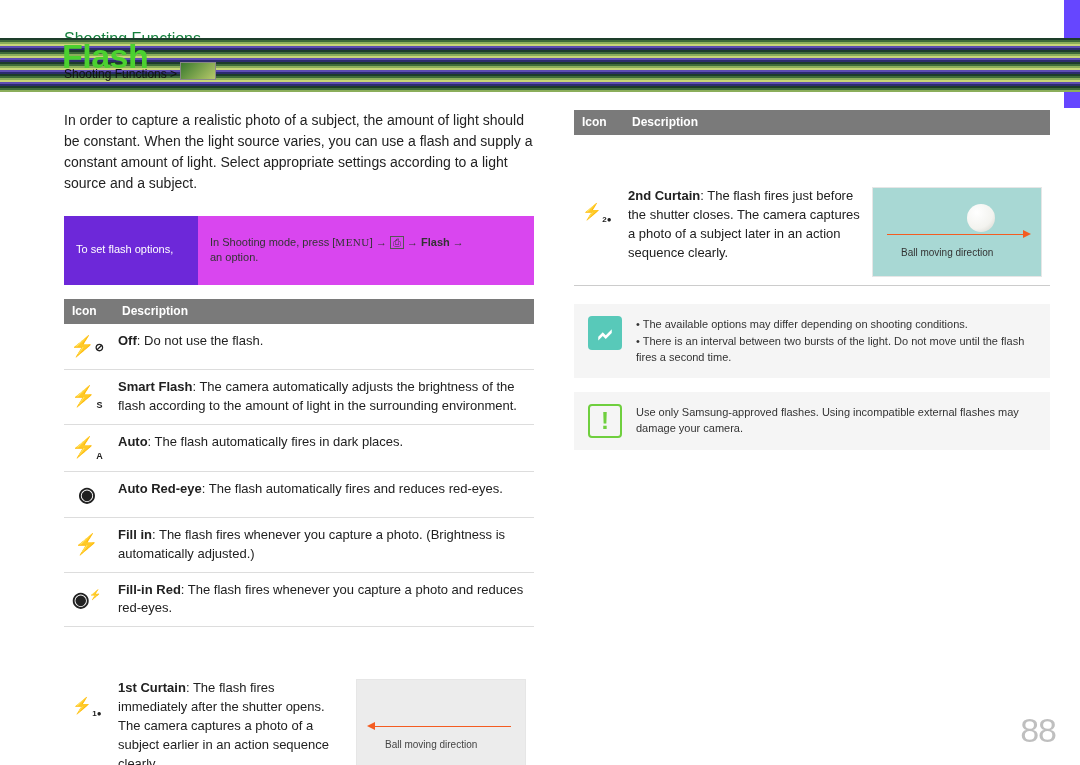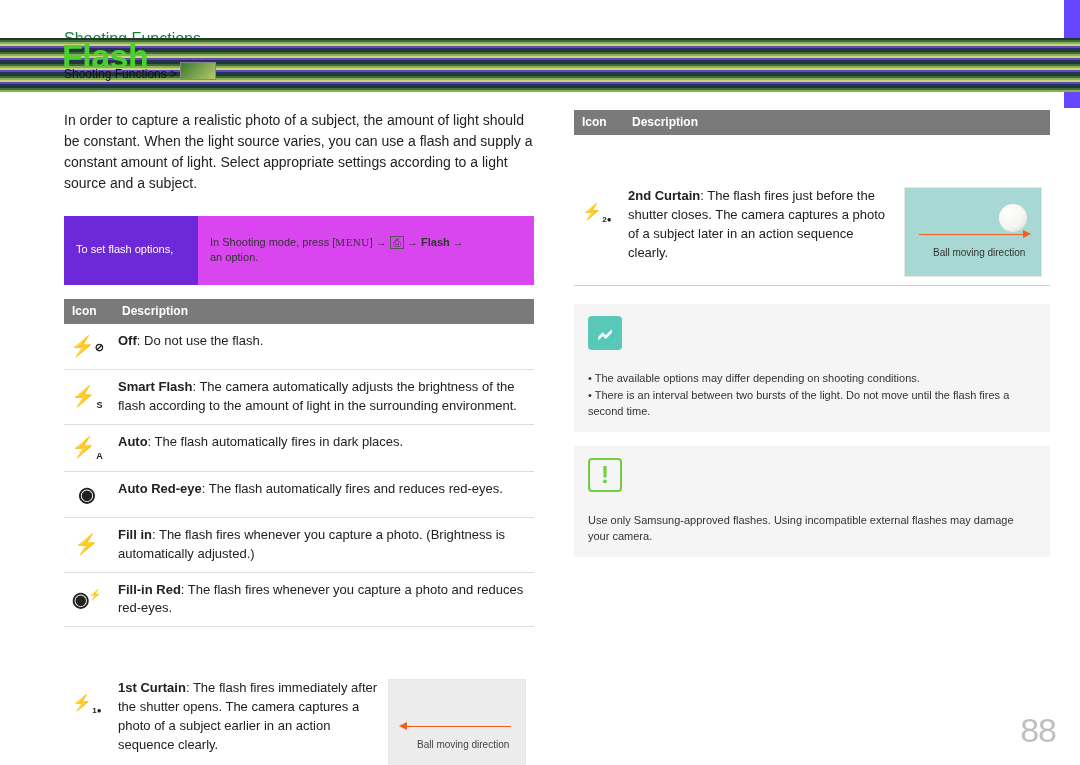--- a/index.html
+++ b/index.html
@@ -116,21 +116,21 @@
     vertical-align: middle;
     font-size: 20px;
     width: 50px;
     font-family: Arial, sans-serif;
     font-weight: 700;
   }
   table.desc tbody tr:last-child td { border-bottom: 1px solid #ccc; }
   .curtain-row { display: flex; gap: 10px; margin-top: 44px; }
   .curtain-text { flex: 1; }
   .curtain-img {
-    width: 138px; height: 90px;
+    width: 170px; height: 90px;
     background: #ececec;
     position: relative;
     border: 1px solid #e6e6e6;
   }
   .curtain-img .arrow-line {
     position: absolute;
     left: 14px; right: 14px; top: 46px;
     height: 0;
     border-top: 1.5px solid #f45c21;
   }
@@ -162,28 +162,27 @@
   .curtain-img.second .ball {
     position: absolute;
     left: 94px; top: 16px;
     width: 28px; height: 28px;
     background: radial-gradient(circle at 35% 30%, #fff 0%, #f3f3ef 60%, #cfcfc7 100%);
     border-radius: 50%;
   }
   .curtain-img.second .label { color: #333; }
   .note-box {
     display: flex;
-    gap: 20px;
+    gap: 14px;
     background: #f5f5f5;
     padding: 12px 14px;
     margin-top: 18px;
     font-size: 11px;
     line-height: 1.5;
     color: #333;
-    flex-direction: column;
   }
   .note-box.warn { margin-top: 14px; }
   .note-ico {
     width: 34px; height: 34px;
     flex: 0 0 34px;
     border-radius: 4px;
     display:flex;align-items:center;justify-content:center;
   }
   .note-ico.info {
     background: #58c9b9;

